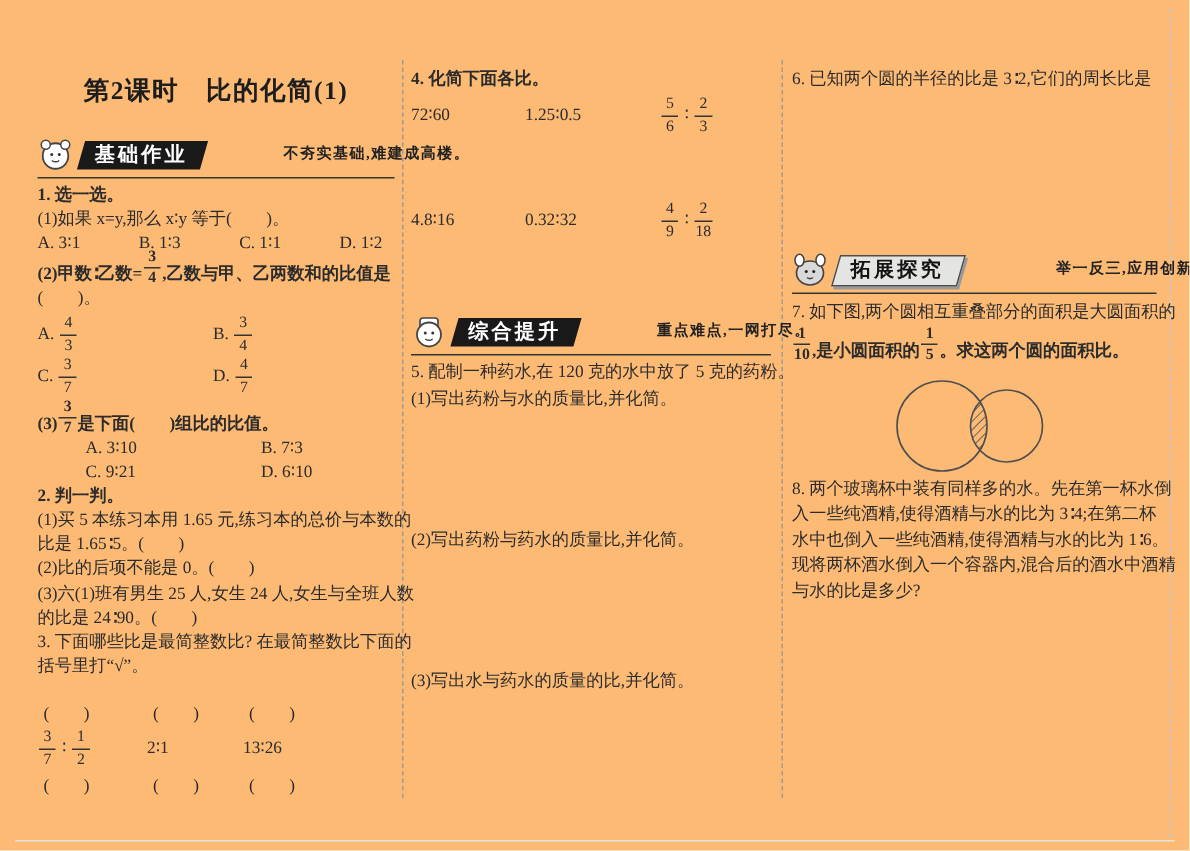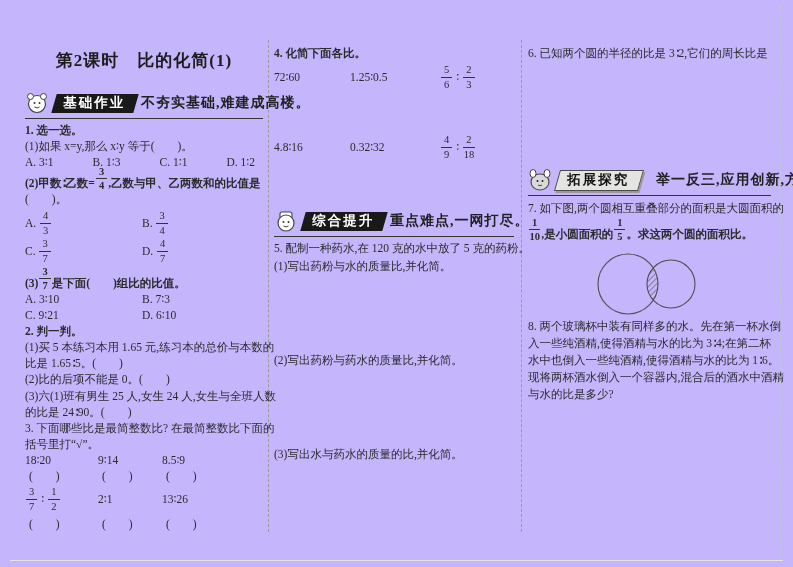--- a/index.html
+++ b/index.html
@@ -1,42 +1,42 @@
 <!DOCTYPE html>
 <html><head>
 <meta charset="utf-8">
 <style>
   html,body{margin:0;padding:0;background:#ffffff;}
-  .page{position:relative;width:793px;height:567px;background:#c4b5fd;overflow:hidden;
+  .page{position:relative;width:793px;height:567px;background:#fdba74;overflow:hidden;
         font-family:"Liberation Serif","DejaVu Serif",serif;color:#2b2b2b;font-size:11.5px;line-height:16px;}
   .col{position:absolute;top:0;height:567px;}
   #col1{left:25px;width:238px;}
   #col2{left:274px;width:240px;}
   #col3{left:528px;width:243px;}
   .sep{position:absolute;top:40px;height:492px;width:0;border-left:1px dashed #9a9a96;}
   #sep1{left:268px;} #sep2{left:521px;}
   .edge-r{position:absolute;left:780px;top:6px;height:552px;width:0;border-left:1px dashed #c3cbd2;}
   .edge-b{position:absolute;left:10px;right:10px;top:560px;border-top:1px solid #e4e4de;}
   .b{position:absolute;left:0;right:0;white-space:nowrap;}
   .title{font-size:17px;font-weight:bold;text-align:center;letter-spacing:1px;color:#1d1d1d;}
   .qh{font-weight:bold;}
   .badgerow{display:flex;align-items:center;gap:5px;border-bottom:1.5px solid #35352f;padding-bottom:3px;}
   .banner{display:inline-block;transform:skewX(-16deg);padding:1px 11px 2px 9px;font-weight:bold;font-size:13.5px;letter-spacing:2px;}
   .banner>span{display:inline-block;transform:skewX(16deg);}
   .banner.dark{background:#191919;color:#fff;}
   .banner.light{background:#e4e4e2;color:#141414;border:1px solid #4c4c4c;box-shadow:2px 2px 0 #9a9a9a;}
   .slash{display:inline-block;width:4px;height:17px;background:#161616;transform:skewX(-28deg);margin:0 2px 0 3px;}
-  .tagline{font-size:14px;font-weight:bold;letter-spacing:1px;color:#222;}
+  .tagline{font-size:10px;font-weight:bold;letter-spacing:1px;color:#222;margin-left:48px;}
   .mascot{flex:0 0 auto;}
   .frac{display:inline-flex;flex-direction:column;align-items:center;vertical-align:middle;line-height:1.05;font-size:10.5px;margin:0 1px;}
   .fn{border-bottom:1px solid #333;padding:0 3px 1px;}
   .fd{padding-top:1px;}
   .rcolon{margin:0 3px;}
   .opts4{display:flex;justify-content:space-between;padding-right:8px;}
-  .cols2{display:grid;grid-template-columns:117px 1fr;}
+  .cols2{display:grid;grid-template-columns:117px 1fr;margin-left:32px;}
   .fracrow{display:flex;align-items:flex-end;height:28px;font-weight:bold;}
   .fracopts{display:grid;grid-template-columns:117px 1fr;align-items:center;height:28px;}
   .judge{display:flex;justify-content:flex-start;padding-right:2px;}
   .q3grid{display:grid;grid-template-columns:73px 64px 1fr;align-items:center;}
   .q3grid .pind{padding-left:4px;}
   .q4grid{display:grid;grid-template-columns:76px 90px 1fr;align-items:center;height:30px;}
   .inlinefrac{display:flex;align-items:center;height:28px;}
 </style>
 </head>
 <body>
@@ -142,25 +142,20 @@
       <span>(　　)</span>
     </div>
     <div class="b" style="top:388px">(3)六(1)班有男生 25 人,女生 24 人,女生与全班人数</div>
     <div class="b judge" style="top:404px">
       <span>的比是 24∶90。</span>
       <span>(　　)</span>
     </div>
 
     <div class="b" style="top:420px">3. 下面哪些比是最简整数比? 在最简整数比下面的</div>
     <div class="b" style="top:436px">括号里打“√”。</div>
-    <div class="b q3grid" style="top:452px">
-      <span>18∶20</span>
-      <span>9∶14</span>
-      <span>8.5∶9</span>
-    </div>
     <div class="b q3grid" style="top:468px">
       <span class="pind">(　　)</span>
       <span class="pind">(　　)</span>
       <span class="pind">(　　)</span>
     </div>
     <div class="b q3grid" style="top:484px;height:30px">
       <span class="inlinefrac">
         <span class="frac">
             <span class="fn">3</span>
             <span class="fd">7</span>

